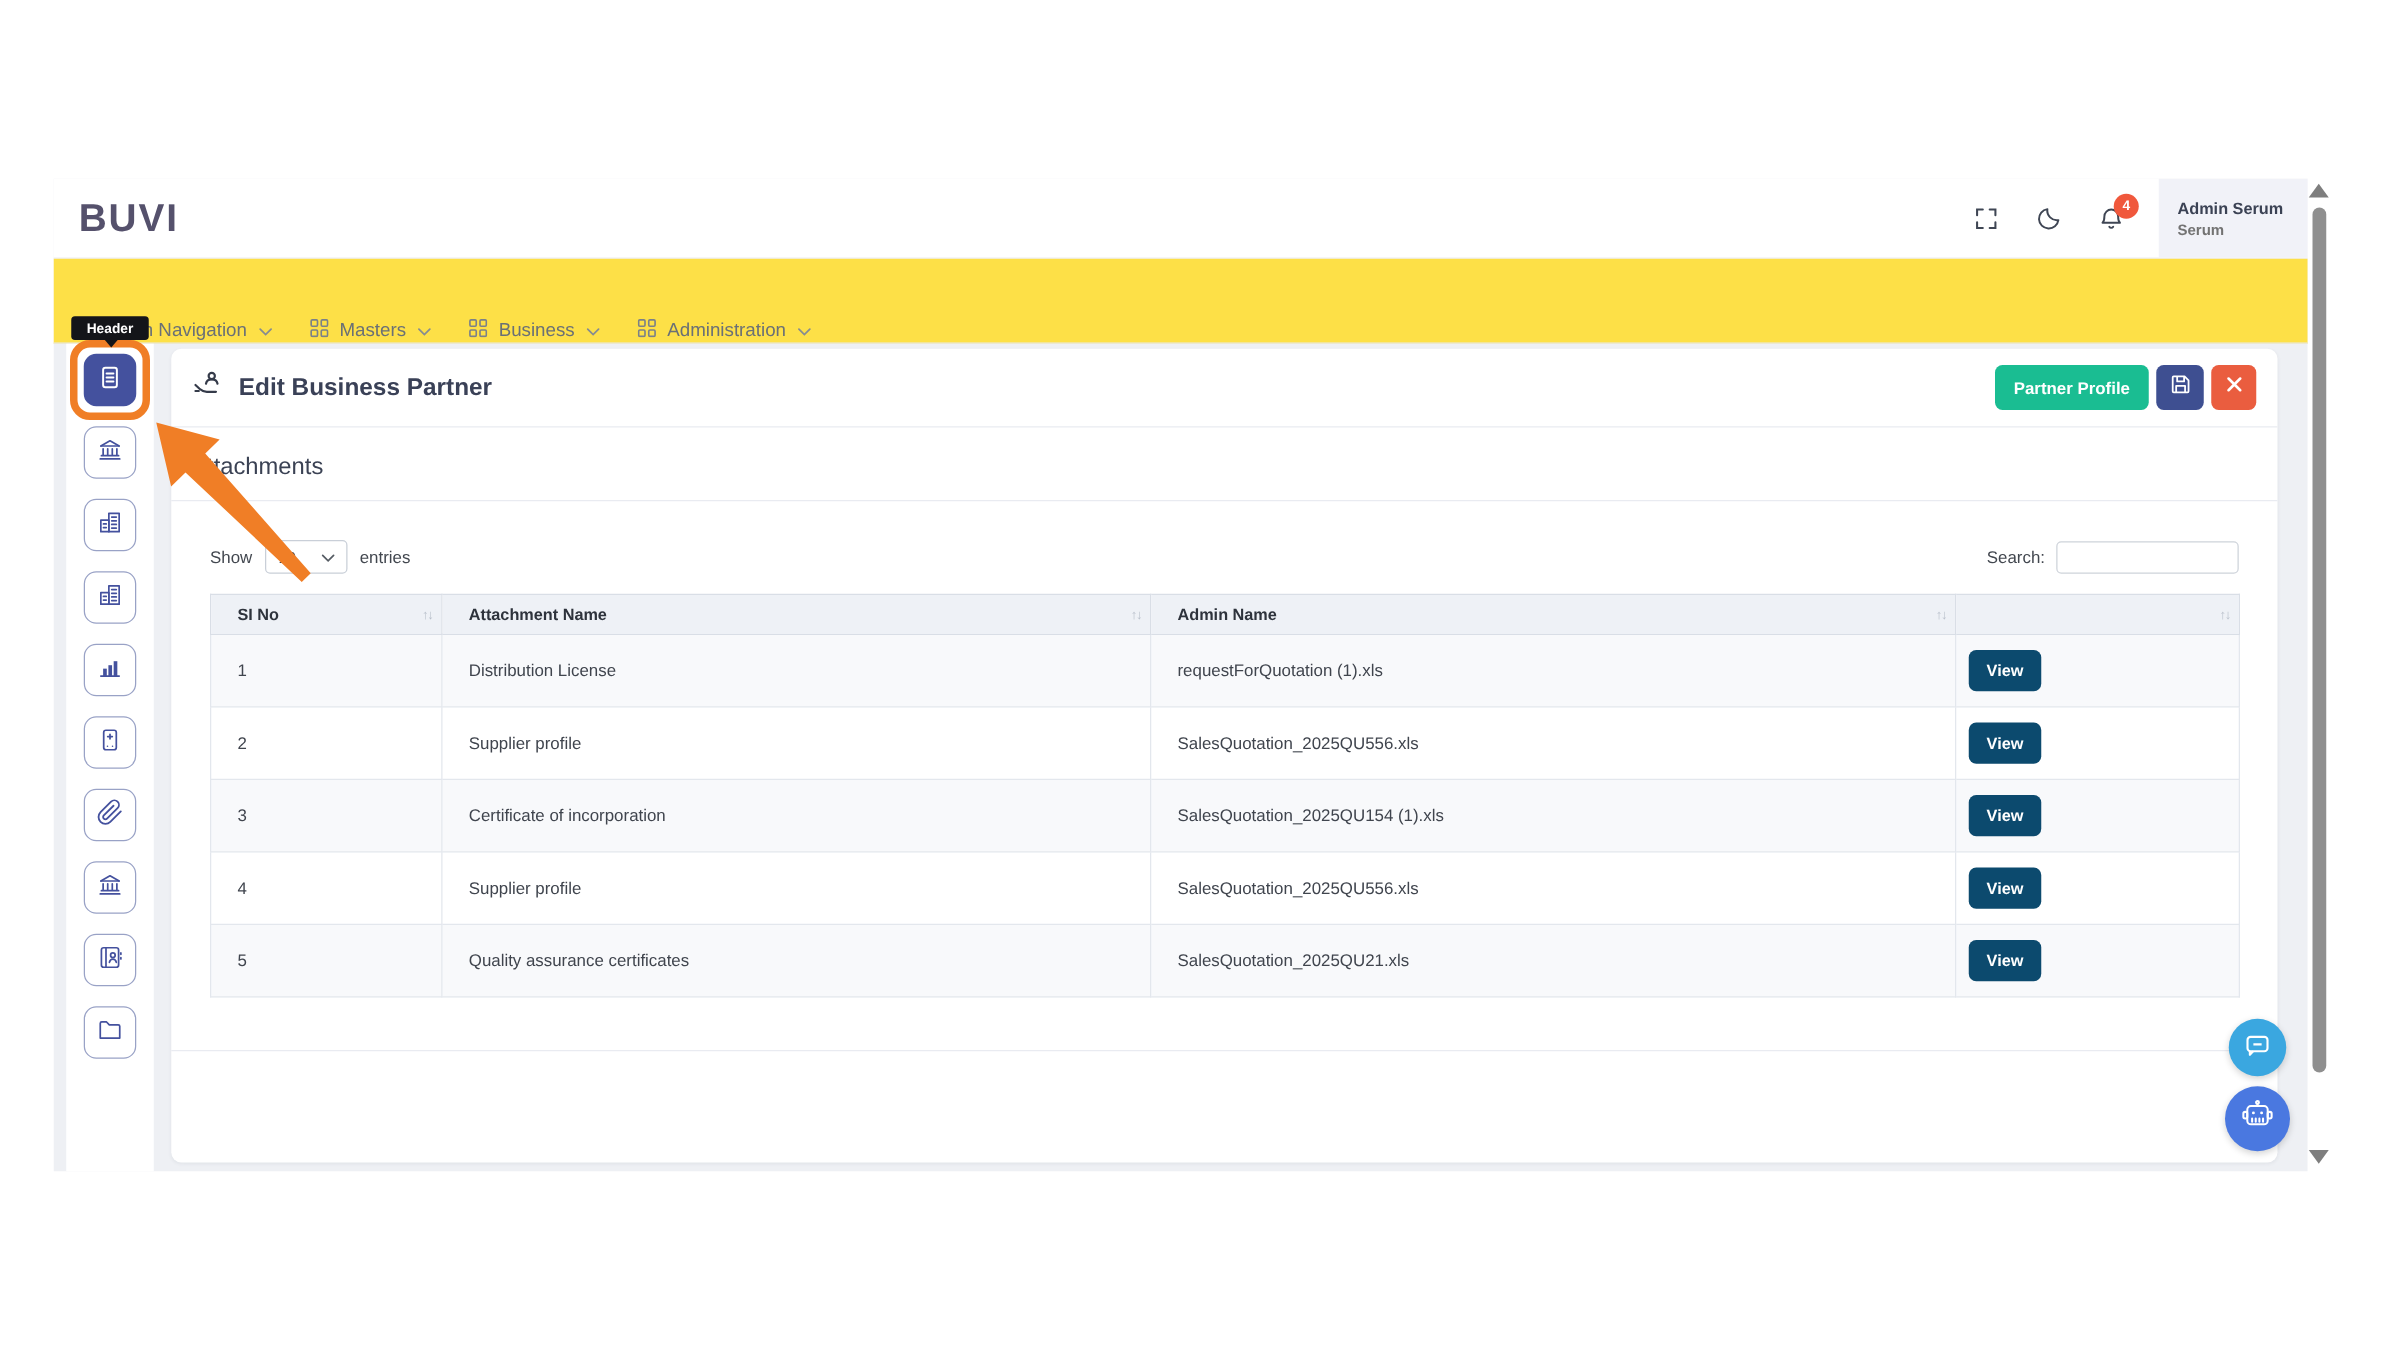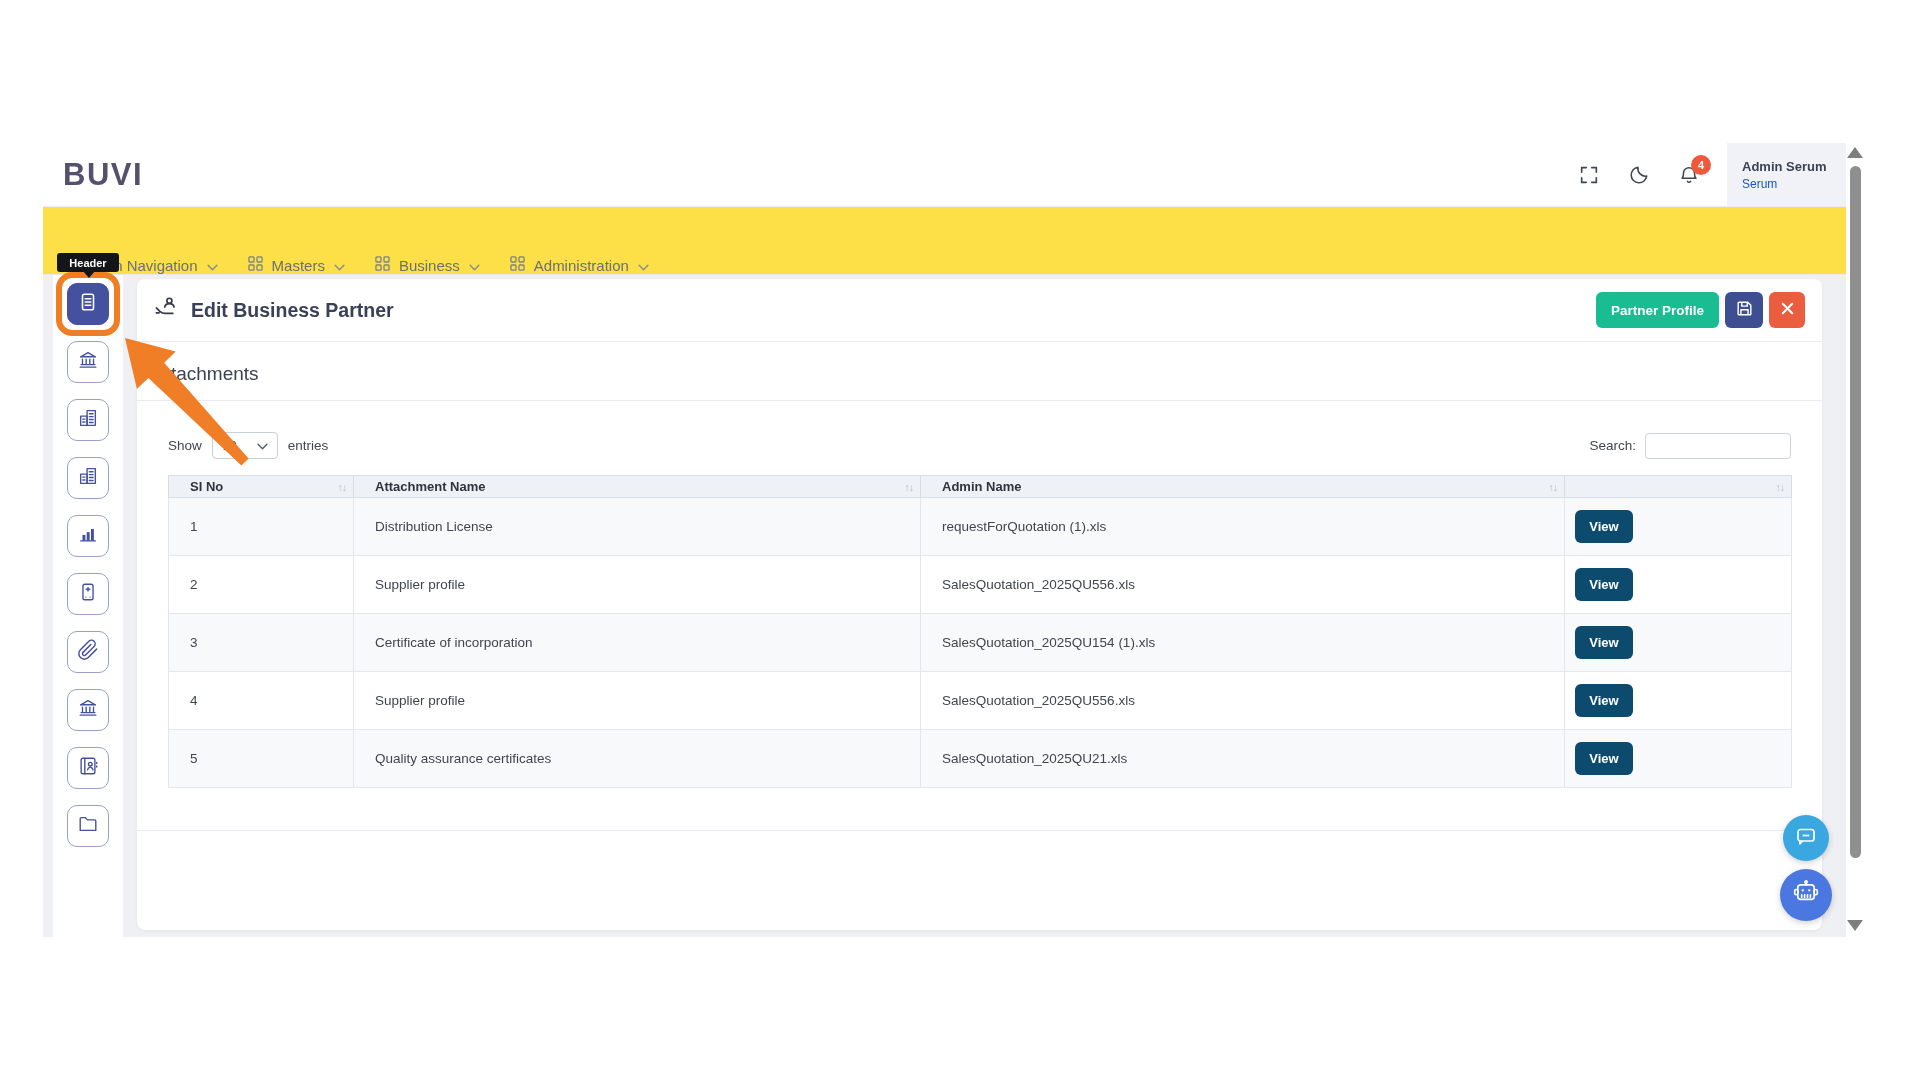--- a/index.html
+++ b/index.html
@@ -15,21 +15,21 @@
   .logo { margin-left:20px; font-size:31px; font-weight:700; letter-spacing:1.5px; color:#55516c; }
   .topbar-right { margin-left:auto; display:flex; align-items:stretch; height:100%; }
   .topbar-icons { display:flex; align-items:center; gap:26px; margin-right:26px; }
   .iconbtn { position:relative; width:24px; height:24px; display:grid; place-items:center; cursor:pointer; }
   .badge { position:absolute; top:-8px; right:-10px; min-width:20px; height:20px; padding:0 4px;
            border-radius:10px; background:#F0583C; color:#fff; font-size:11px; font-weight:700;
            display:grid; place-items:center; }
   .user-panel { width:119px; background:#f1f2f8; display:flex; flex-direction:column; justify-content:center;
                 padding-left:15px; cursor:pointer; }
   .user-name { font-size:13px; font-weight:700; color:#3b4254; white-space:nowrap; }
-  .user-role { font-size:12px; color:#1d4ed8; margin-top:3px; }
+  .user-role { font-size:12px; color:#737373; margin-top:3px;font-weight:bold; }
 
   
   .menubar { position:absolute; top:64px; left:0; width:100%; height:68px; background:#fde047;
              border-bottom:1px solid #e7e9ef; display:flex; align-items:flex-end; padding-left:23px; gap:30px; }
   .nav-item { display:flex; align-items:center; gap:9px; color:#6a7076; font-size:15px; cursor:pointer; }
 
   
   .content { position:absolute; top:132px; left:0; width:100%; height:662px; }
   .iconrail { position:absolute; left:10px; top:0; width:70px; height:662px; background:#fff;
               display:flex; flex-direction:column; align-items:center; padding-top:8px; gap:16px; }
@@ -55,21 +55,21 @@
   .controls-left { display:flex; align-items:center; gap:10px; }
   .select { width:66px; height:27px; border:1px solid #c9cfd8; border-radius:4px; background:#fff;
             display:flex; align-items:center; justify-content:space-between; padding:0 9px 0 10px;
             font-size:12.5px; color:#3c4148; cursor:pointer; }
   .controls-right { margin-left:auto; display:flex; align-items:center; gap:9px; }
   .search-input { width:146px; height:26px; border:1px solid #ced3da; border-radius:4px; background:#fff;
                   padding:0 8px; font-size:13px; color:#3c4148; font-family:"Liberation Sans",sans-serif; outline:none; }
 
   .tablewrap { margin:16px 31px 0; }
   table { width:100%; border-collapse:collapse; table-layout:fixed; }
-  th { height:22px; background:#eef1f6; border:1px solid #d9dee6; font-size:13px; font-weight:700;
+  th { height:32px; background:#eef1f6; border:1px solid #d9dee6; font-size:13px; font-weight:700;
        color:#2e333c; text-align:left; padding:0 26px 0 21px; position:relative; }
   th .sort { position:absolute; right:7px; top:50%; transform:translateY(-50%); font-size:10.5px;
              color:#b9c0cb; letter-spacing:-1px; font-weight:400; }
   td { height:58px; border:1px solid #e3e7ed; font-size:13.5px; color:#40454e; padding:0 10px 0 21px;
        background:#fff; vertical-align:middle; }
   tr.odd td { background:#f8f9fb; }
   td.action { padding-left:10px; }
   .btn-view { width:58px; height:33px; border-radius:6px; background:#0c4a6e; color:#fff; font-size:13px;
               font-weight:700; display:grid; place-items:center; cursor:pointer; }
 

